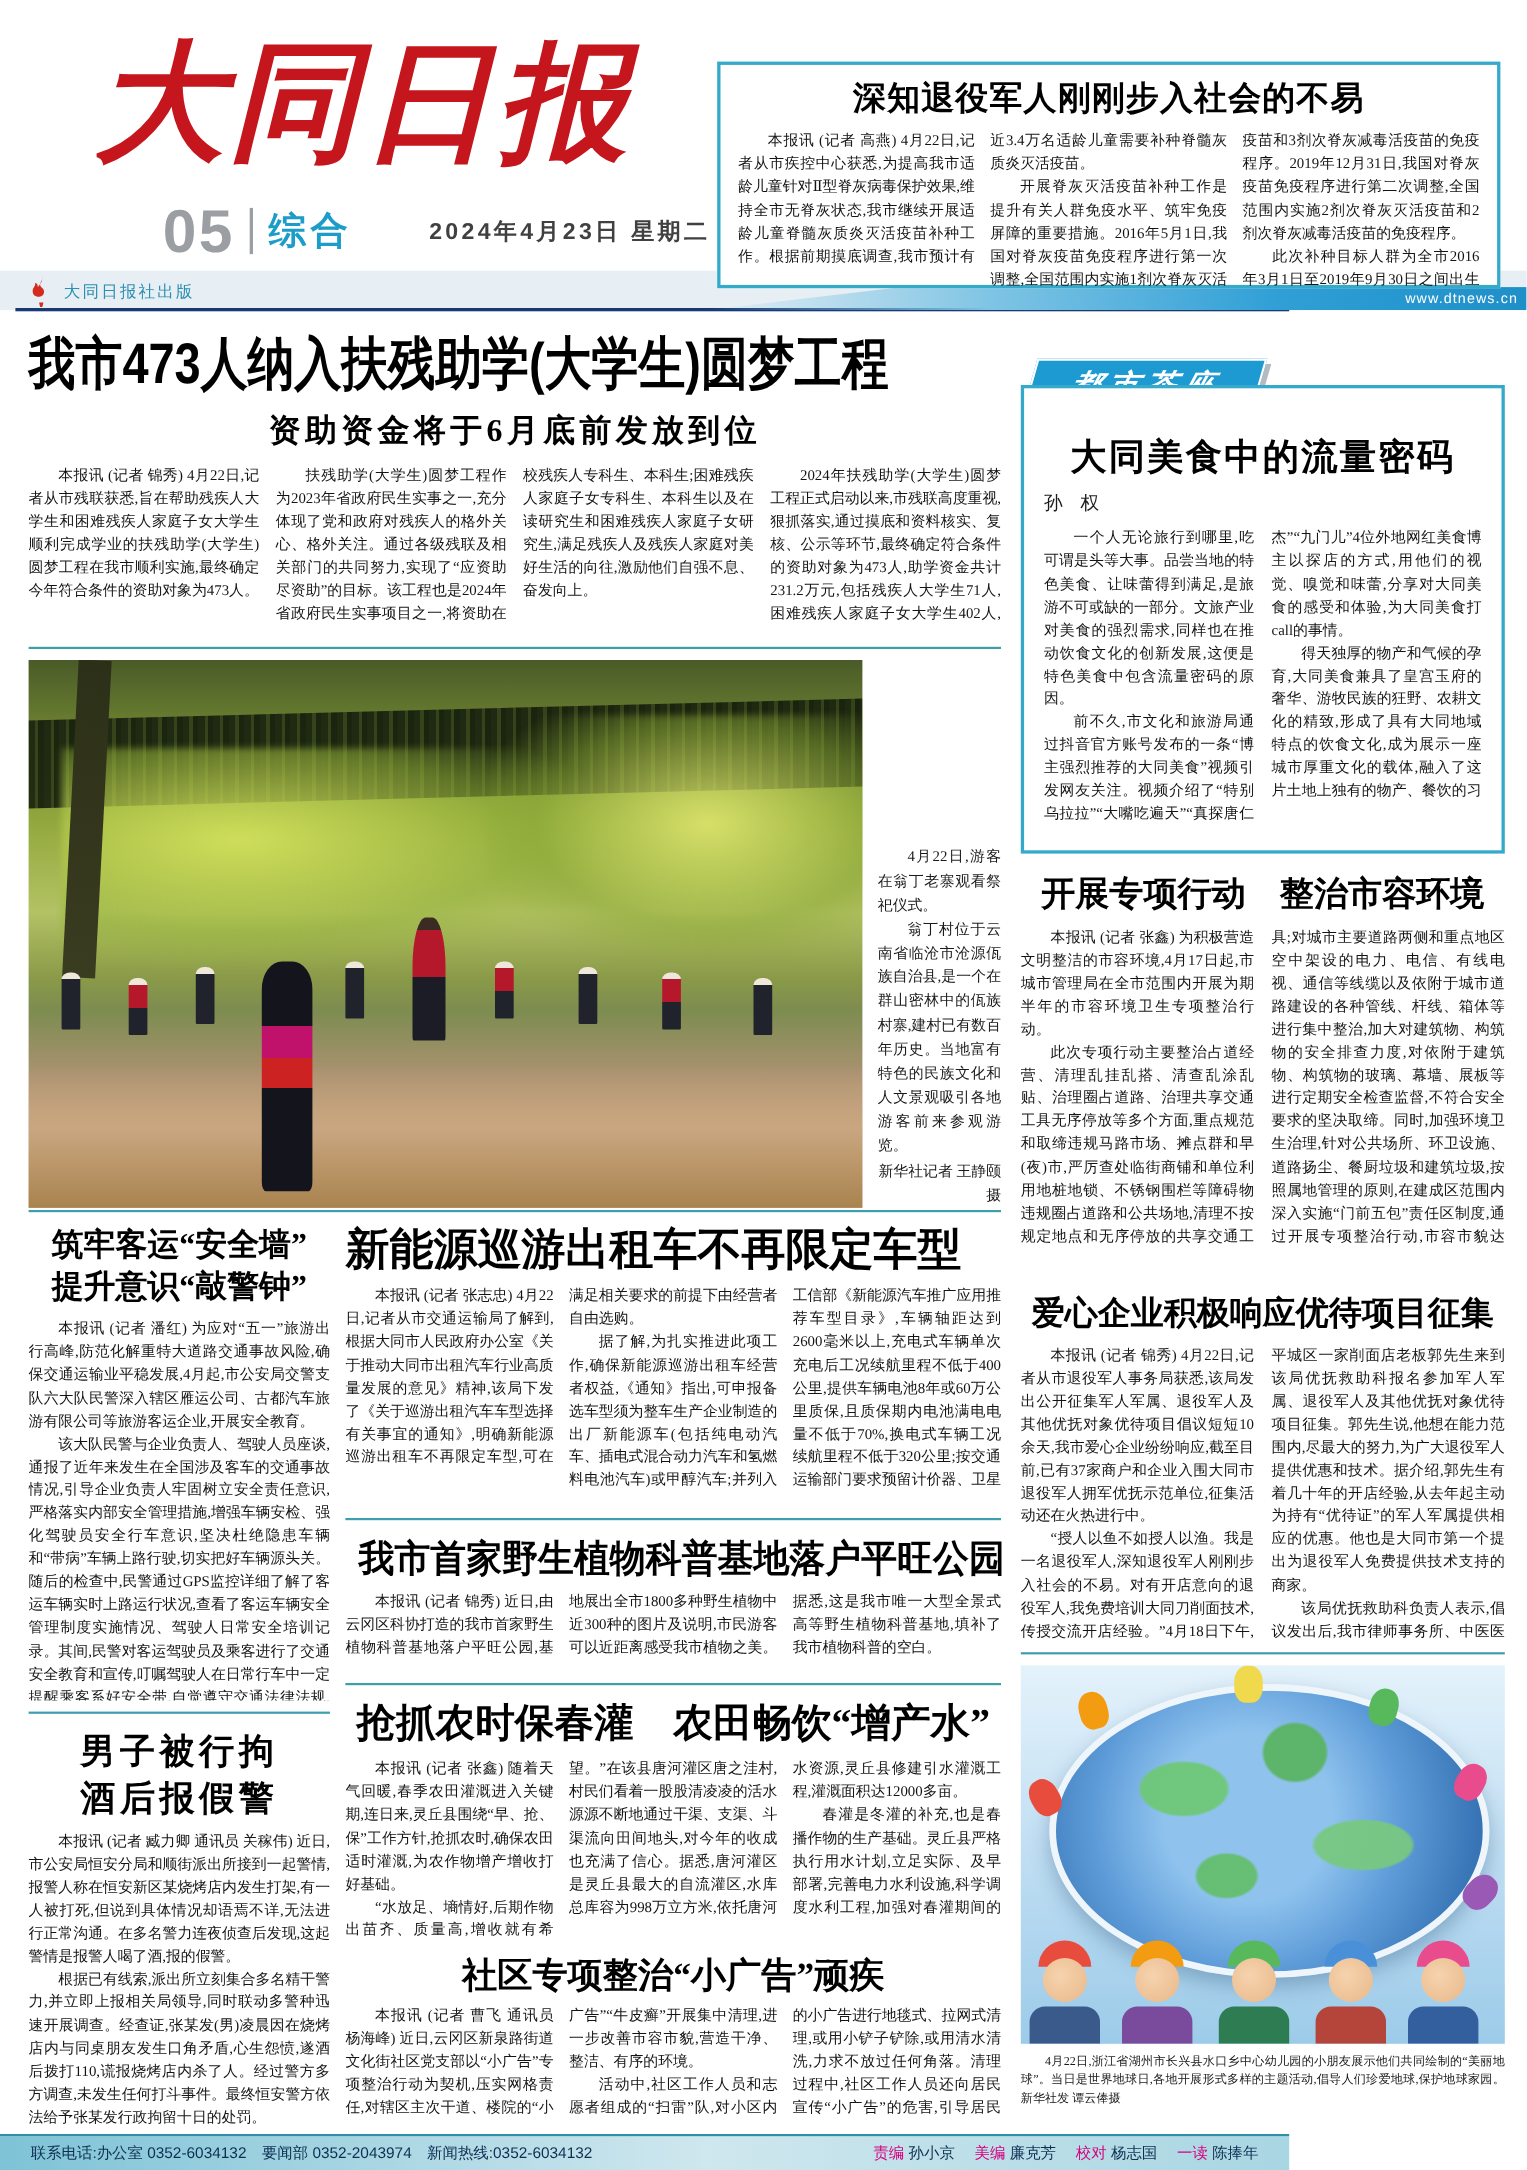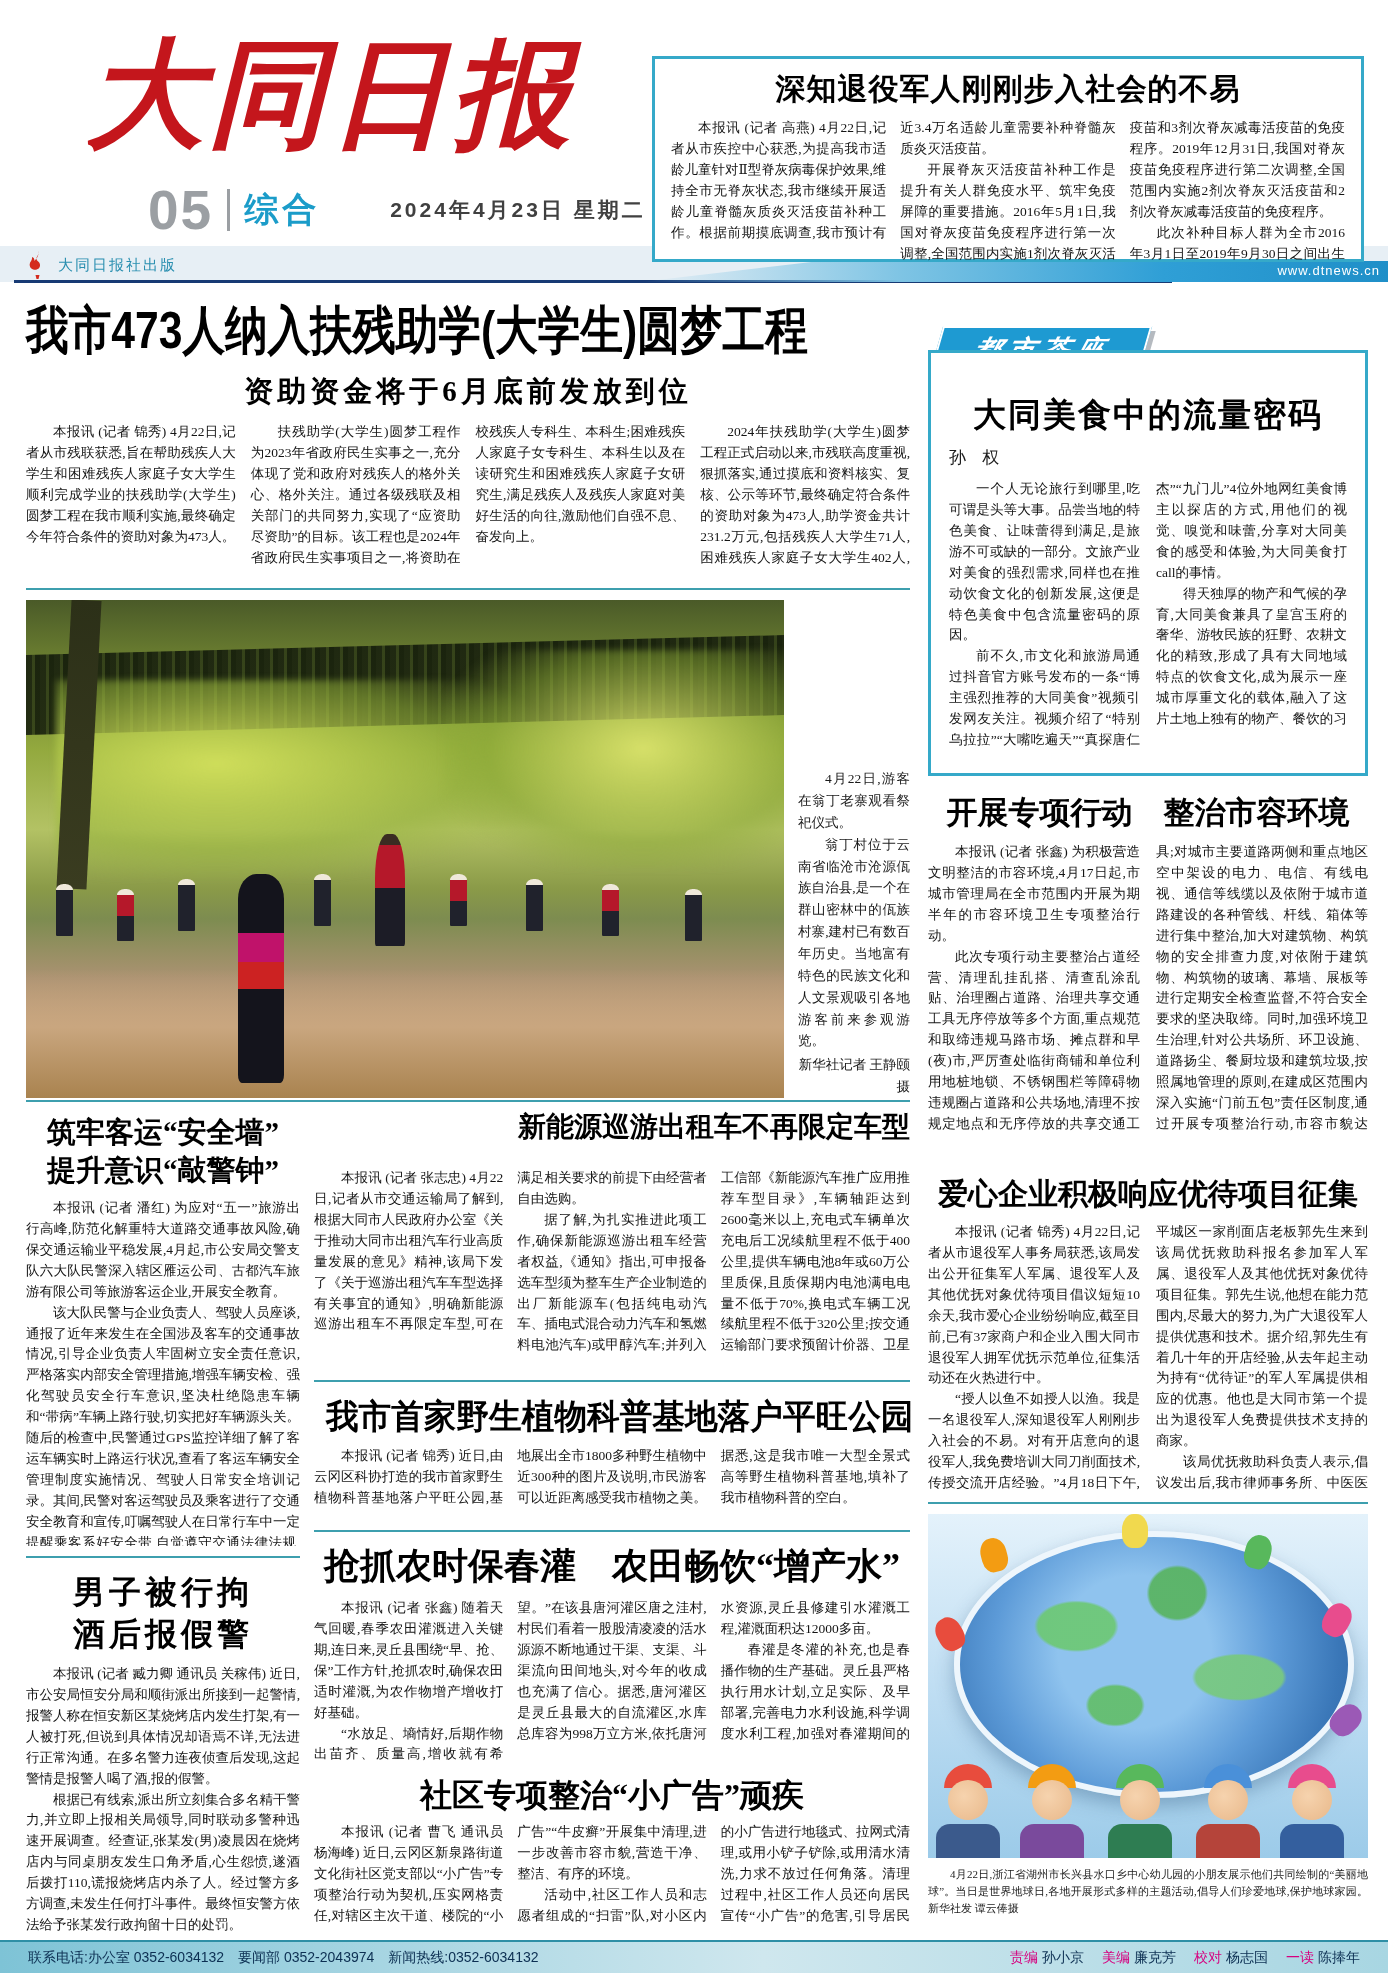--- a/index.html
+++ b/index.html
@@ -94,21 +94,21 @@
   .kid .face{position:absolute;left:50%;transform:translateX(-50%);top:18px;width:40px;height:40px;border-radius:50%;
      background:radial-gradient(circle at 40% 40%,#f6d3ae,#e8b88a);}
   .kid .hat{position:absolute;left:50%;transform:translateX(-50%);top:2px;width:48px;height:24px;border-radius:24px 24px 0 0;}
   .kid .torso{position:absolute;bottom:0;left:50%;transform:translateX(-50%);width:64px;height:34px;border-radius:14px 14px 0 0;}
   .k1{left:1%}.k2{left:20%}.k3{left:40%}.k4{left:60%}.k5{left:79%}
   .k1 .hat{background:#e84c3d}.k2 .hat{background:#f39c12}.k3 .hat{background:#58b85c}.k4 .hat{background:#4a90d9}.k5 .hat{background:#e84c8d}
   .k1 .torso{background:#3b5a8c}.k2 .torso{background:#7a4a9c}.k3 .torso{background:#2e7d52}.k4 .torso{background:#b5443a}.k5 .torso{background:#345f9e}
   .caption2{left:928px;top:1866px;width:440px;height:68px;}
   .caption2 p{margin:0;text-indent:2em;font-size:11px;line-height:1.55;text-align:justify;}
   
-  .footer-band{left:0;top:1940px;width:1388px;height:33px;border-top:2px solid #2e8fa6;
+  .footer-band{left:0;top:1940px;width:1172px;height:33px;border-top:2px solid #2e8fa6;
      background:linear-gradient(90deg,#7ec3d6,#cfe7ee 55%,#a8d6e2);
      display:flex;align-items:center;justify-content:space-between;box-sizing:border-box;padding:0 28px;
      font-family:"Liberation Sans",sans-serif;font-size:14px;color:#0c2f52;}
   .staff{display:flex;gap:18px;}
   .staff .role{color:#d6007f;margin-right:4px;}
   .flame-svg{width:26px;height:30px;}
 </style>
 </head>
 <body>
 
@@ -190,21 +190,21 @@
 
   <div class="abs h-serif" style="left:26px;top:1572px;width:274px;text-align:center;font-size:32px;line-height:1.3;letter-spacing:4px;">
     <div>男子被行拘</div>
     <div>酒后报假警</div>
   </div>
   <div class="abs body-text" style="left:26px;top:1664px;width:274px;height:272px;">
     <p>本报讯 (记者 臧力卿 通讯员 关稼伟) 近日,市公安局恒安分局和顺街派出所接到一起警情,报警人称在恒安新区某烧烤店内发生打架,有一人被打死,但说到具体情况却语焉不详,无法进行正常沟通。在多名警力连夜侦查后发现,这起警情是报警人喝了酒,报的假警。</p>
     <p>根据已有线索,派出所立刻集合多名精干警力,并立即上报相关局领导,同时联动多警种迅速开展调查。经查证,张某发(男)凌晨因在烧烤店内与同桌朋友发生口角矛盾,心生怨愤,遂酒后拨打110,谎报烧烤店内杀了人。经过警方多方调查,未发生任何打斗事件。最终恒安警方依法给予张某发行政拘留十日的处罚。</p>
   </div>
 
-  <div class="abs h-serif" style="left:314px;top:1108px;width:596px;text-align:right;font-size:28px;white-space:nowrap;">新能源巡游出租车不再限定车型</div>
+  <div class="abs h-serif" style="left:314px;top:1108px;width:596px;text-align:left;font-size:40px;white-space:nowrap;">新能源巡游出租车不再限定车型</div>
   <div class="abs body-text cols3" style="left:314px;top:1168px;width:596px;height:204px;">
     <p>本报讯 (记者 张志忠) 4月22日,记者从市交通运输局了解到,根据大同市人民政府办公室《关于推动大同市出租汽车行业高质量发展的意见》精神,该局下发了《关于巡游出租汽车车型选择有关事宜的通知》,明确新能源巡游出租车不再限定车型,可在满足相关要求的前提下由经营者自由选购。</p>
     <p>据了解,为扎实推进此项工作,确保新能源巡游出租车经营者权益,《通知》指出,可申报备选车型须为整车生产企业制造的出厂新能源车(包括纯电动汽车、插电式混合动力汽车和氢燃料电池汽车)或甲醇汽车;并列入工信部《新能源汽车推广应用推荐车型目录》,车辆轴距达到2600毫米以上,充电式车辆单次充电后工况续航里程不低于400公里,提供车辆电池8年或60万公里质保,且质保期内电池满电电量不低于70%,换电式车辆工况续航里程不低于320公里;按交通运输部门要求预留计价器、卫星定位系统、视频监控、顶灯等出租汽车专用设备的接口、线束及安装附件;小型轿车,三厢,四侧门,核载数为5人;车辆生产厂家在我市有售后服务机构。</p>
 
   </div>
   <div class="abs rule" style="left:314px;top:1380px;width:596px;"></div>
 
   <div class="abs h-serif" style="left:314px;top:1394px;width:596px;text-align:center;font-size:34px;white-space:nowrap;transform:scaleX(.96);transform-origin:center;">我市首家野生植物科普基地落户平旺公园</div>
   <div class="abs body-text cols3" style="left:314px;top:1446px;width:596px;height:78px;">
     <p>本报讯 (记者 锦秀) 近日,由云冈区科协打造的我市首家野生植物科普基地落户平旺公园,基地展出全市1800多种野生植物中近300种的图片及说明,市民游客可以近距离感受我市植物之美。据悉,这是我市唯一大型全景式高等野生植物科普基地,填补了我市植物科普的空白。</p>

